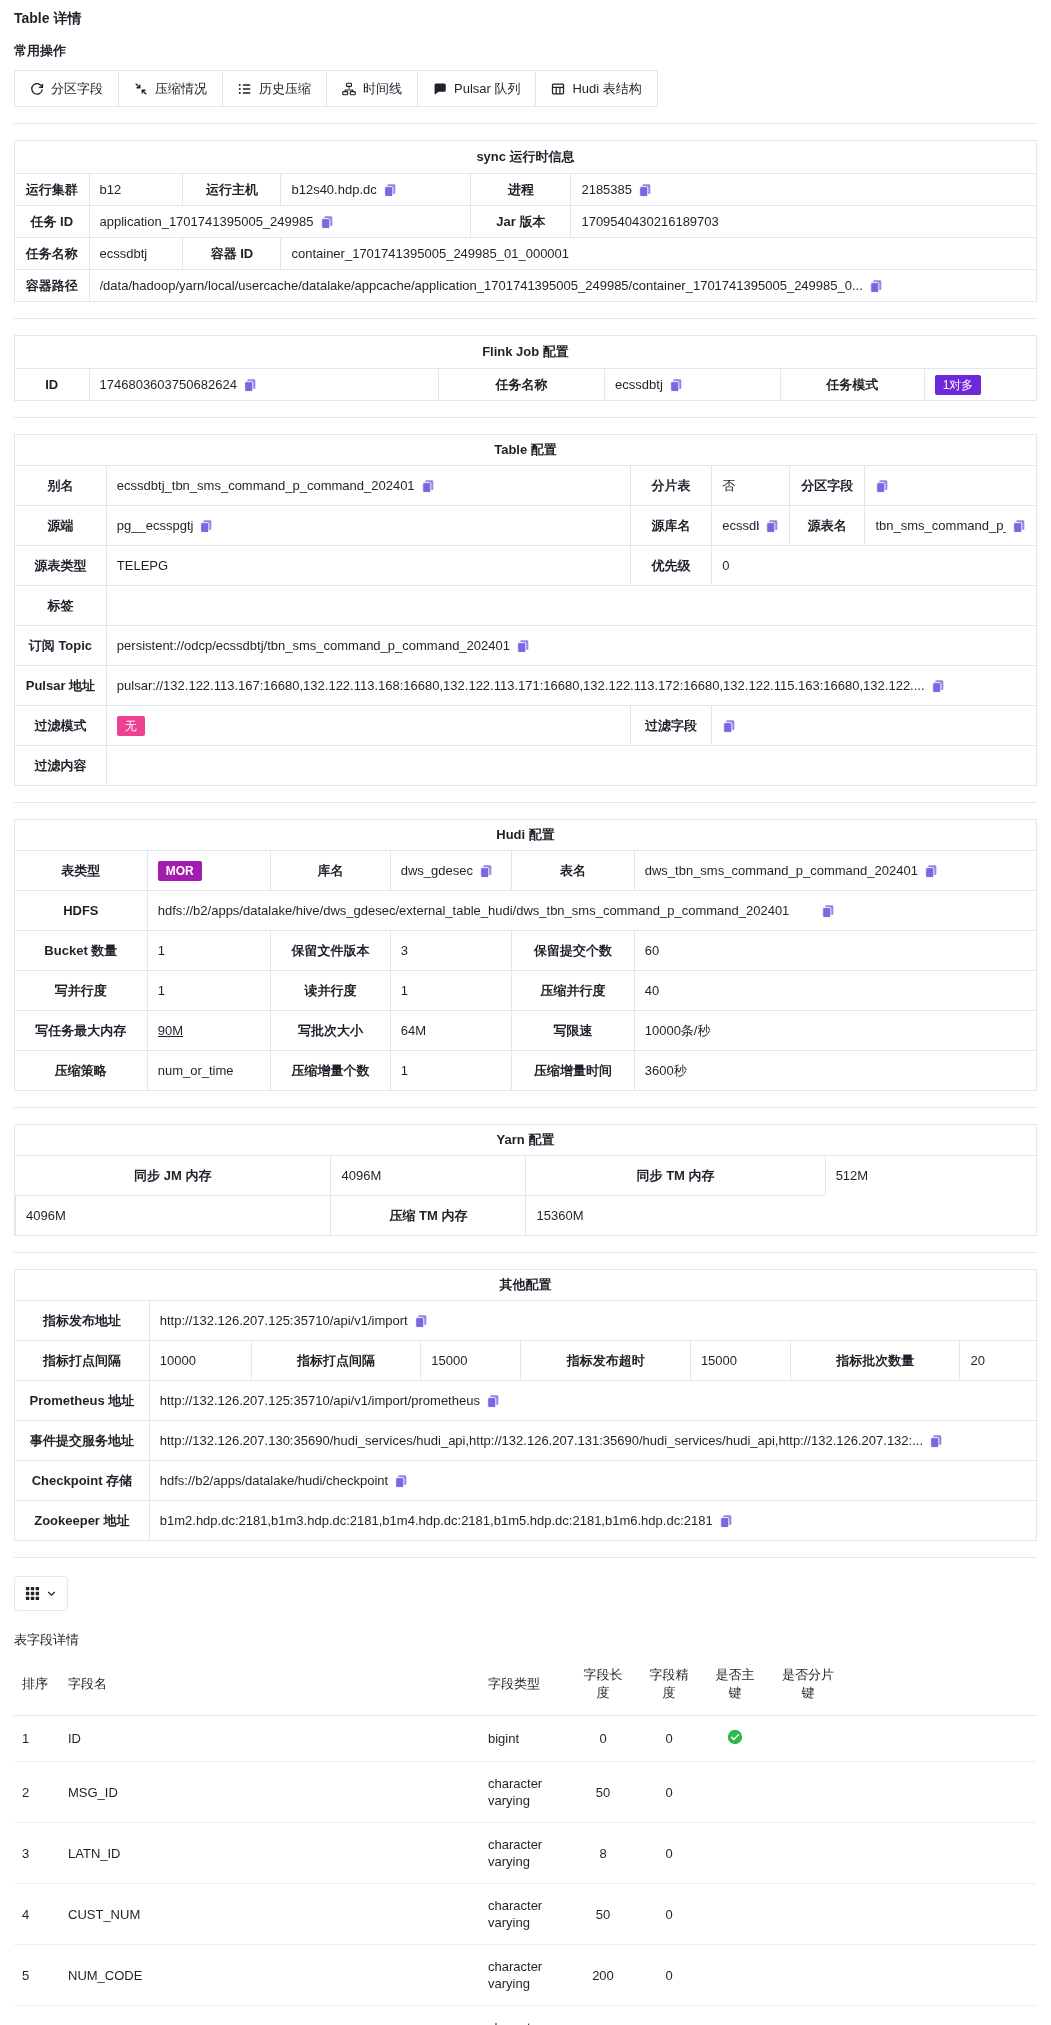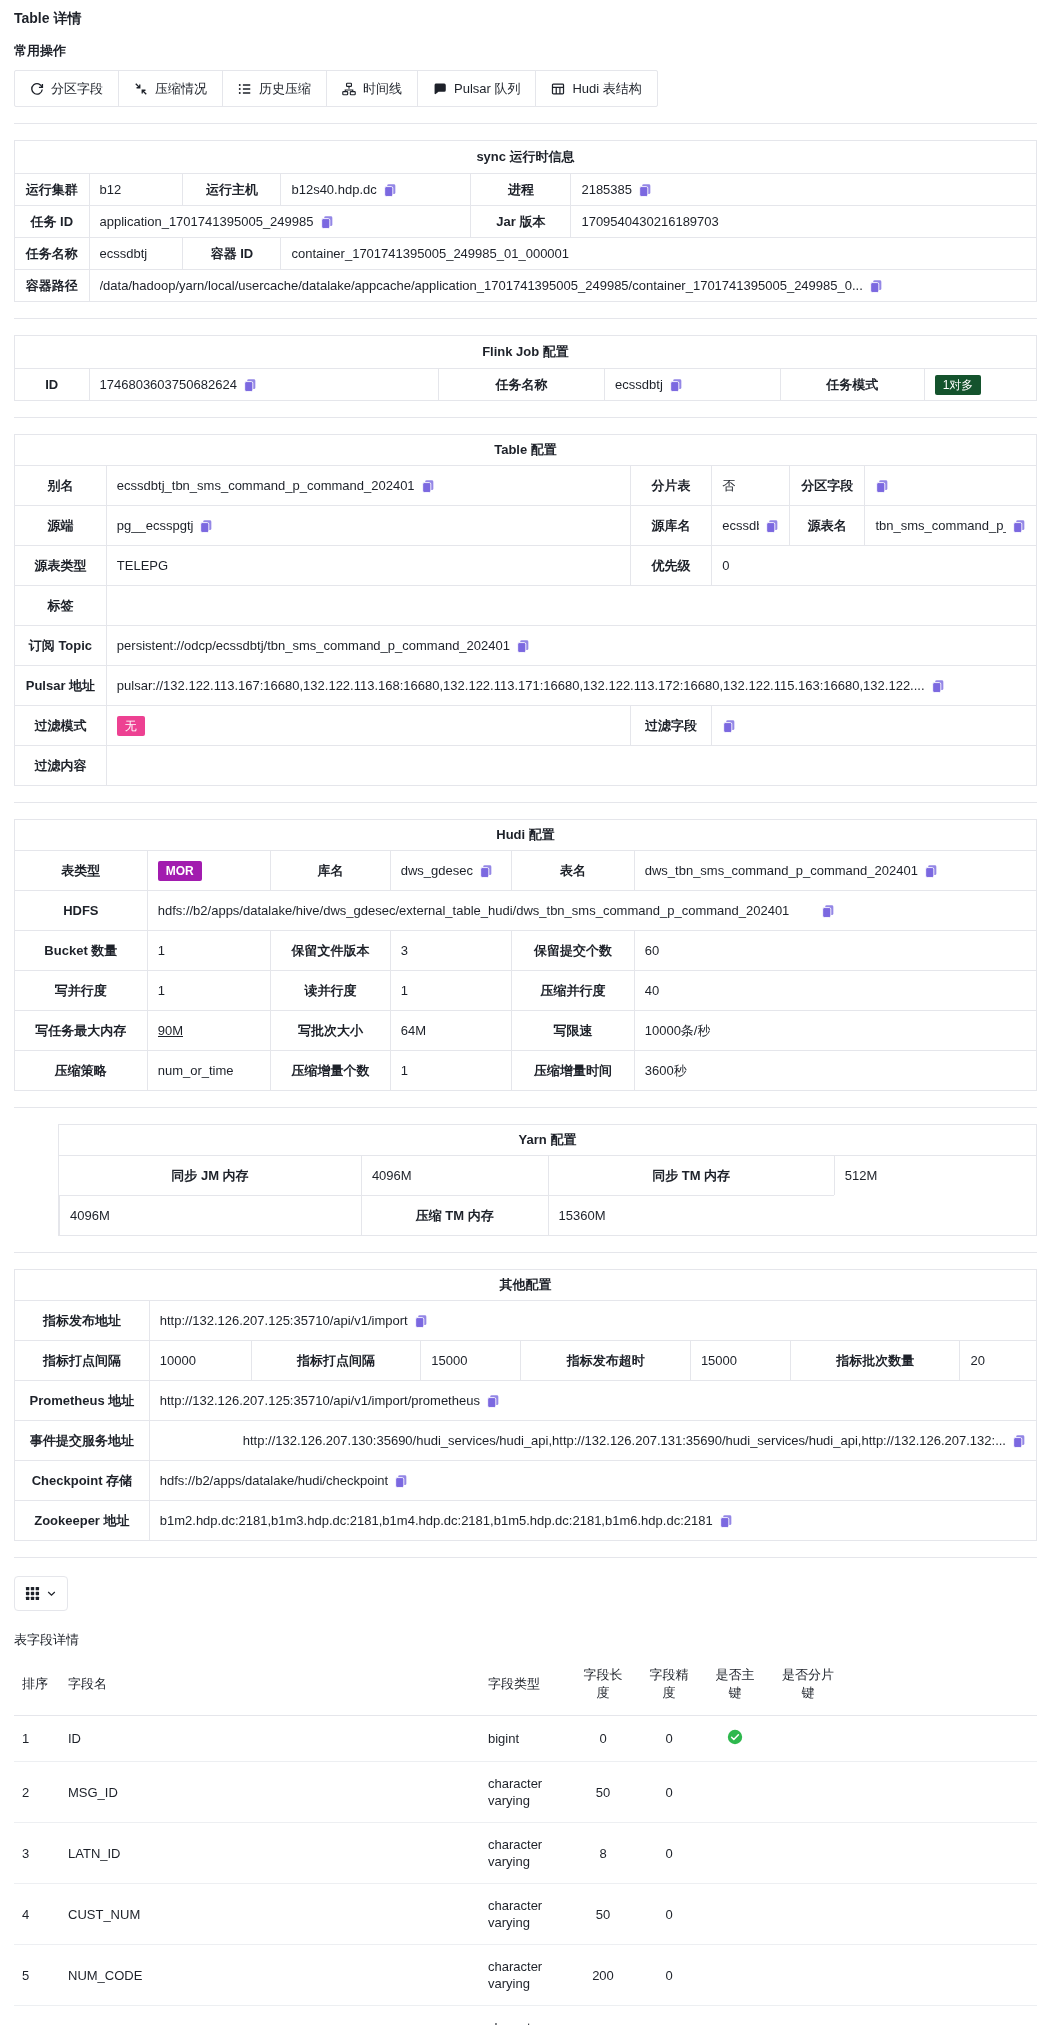--- a/index.html
+++ b/index.html
@@ -227,21 +227,21 @@
             <svg viewBox="0 0 16 16" width="14" height="14">
               <rect x="4.8" y="1.4" width="9.3" height="11.3" rx="1.7" fill="#9487e6"></rect>
               <rect x="1.9" y="4.1" width="9.3" height="11.3" rx="1.7" fill="#7b68e0" stroke="#ffffff" stroke-width="1"></rect>
             </svg>
           </span>
         </div>
         <div class="cell lbl" style="grid-column: span 1;">
           <span class="txt">任务模式</span>
         </div>
         <div class="cell val" style="grid-column: span 1;">
-          <span class="badge" style="background: #14532d;">1对多</span>
+          <span class="badge" style="background: #6d28d9;">1对多</span>
         </div>
       </div>
       <div class="divider"></div>
       <div class="cfg" style="grid-template-columns: 8.9fr 51.3fr 8fr 7.6fr 7.4fr 16.8fr;">
         <div class="cell title">Table 配置</div>
         <div class="cell lbl fc" style="grid-column: span 1;">
           <span class="txt">别名</span>
         </div>
         <div class="cell val" style="grid-column: span 1;">
           <span class="txt">ecssdbtj_tbn_sms_command_p_command_202401</span>
@@ -479,21 +479,21 @@
           <span class="txt">1</span>
         </div>
         <div class="cell lbl" style="grid-column: span 1;">
           <span class="txt">压缩增量时间</span>
         </div>
         <div class="cell val" style="grid-column: span 1;">
           <span class="txt">3600秒</span>
         </div>
       </div>
       <div class="divider"></div>
-      <div class="cfg" style="grid-template-columns: 30.9fr 19.1fr 29.3fr 20.7fr; margin-left: 44px;">
+      <div class="cfg" style="grid-template-columns: 30.9fr 19.1fr 29.3fr 20.7fr;">
         <div class="cell title">Yarn 配置</div>
         <div class="cell lbl fc" style="grid-column: span 1;">
           <span class="txt">同步 JM 内存</span>
         </div>
         <div class="cell val" style="grid-column: span 1;">
           <span class="txt">4096M</span>
         </div>
         <div class="cell lbl" style="grid-column: span 1;">
           <span class="txt">同步 TM 内存</span>
         </div>
@@ -557,21 +557,21 @@
           <span class="ic copy">
             <svg viewBox="0 0 16 16" width="14" height="14">
               <rect x="4.8" y="1.4" width="9.3" height="11.3" rx="1.7" fill="#9487e6"></rect>
               <rect x="1.9" y="4.1" width="9.3" height="11.3" rx="1.7" fill="#7b68e0" stroke="#ffffff" stroke-width="1"></rect>
             </svg>
           </span>
         </div>
         <div class="cell lbl fc" style="grid-column: span 1;">
           <span class="txt">事件提交服务地址</span>
         </div>
-        <div class="cell val" style="grid-column: span 7; justify-content: flex-end;">
+        <div class="cell val" style="grid-column: span 7;">
           <span class="txt">http://132.126.207.130:35690/hudi_services/hudi_api,http://132.126.207.131:35690/hudi_services/hudi_api,http://132.126.207.132:...</span>
           <span class="ic copy">
             <svg viewBox="0 0 16 16" width="14" height="14">
               <rect x="4.8" y="1.4" width="9.3" height="11.3" rx="1.7" fill="#9487e6"></rect>
               <rect x="1.9" y="4.1" width="9.3" height="11.3" rx="1.7" fill="#7b68e0" stroke="#ffffff" stroke-width="1"></rect>
             </svg>
           </span>
         </div>
         <div class="cell lbl fc" style="grid-column: span 1;">
           <span class="txt">Checkpoint 存储</span>

